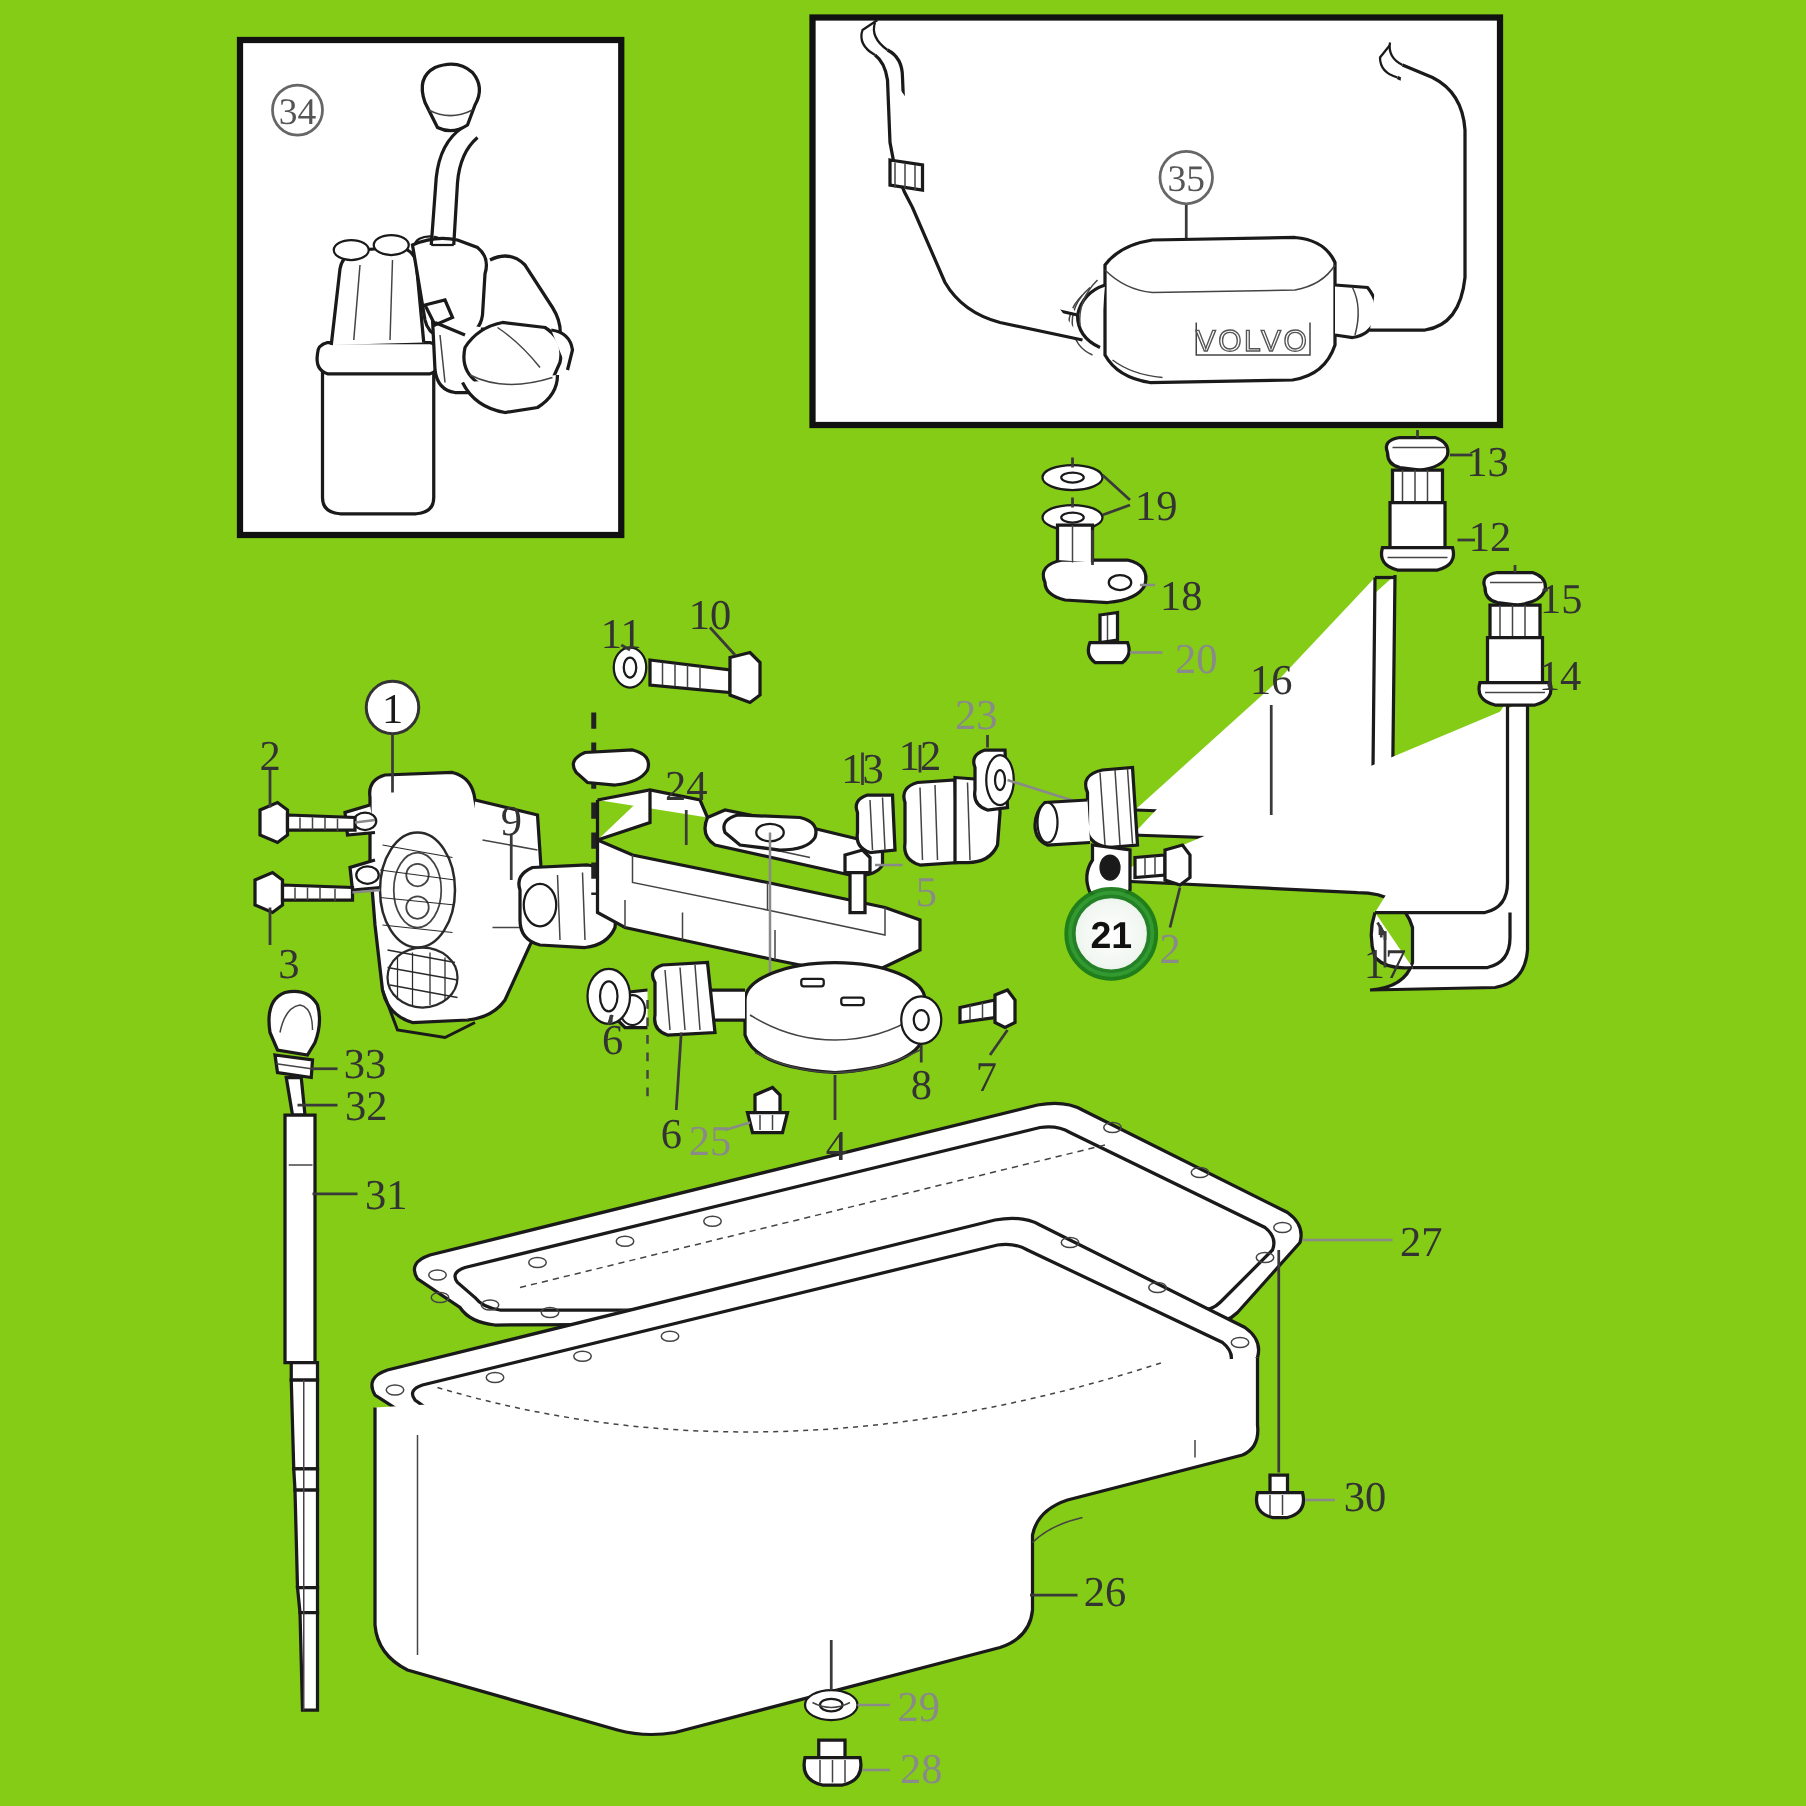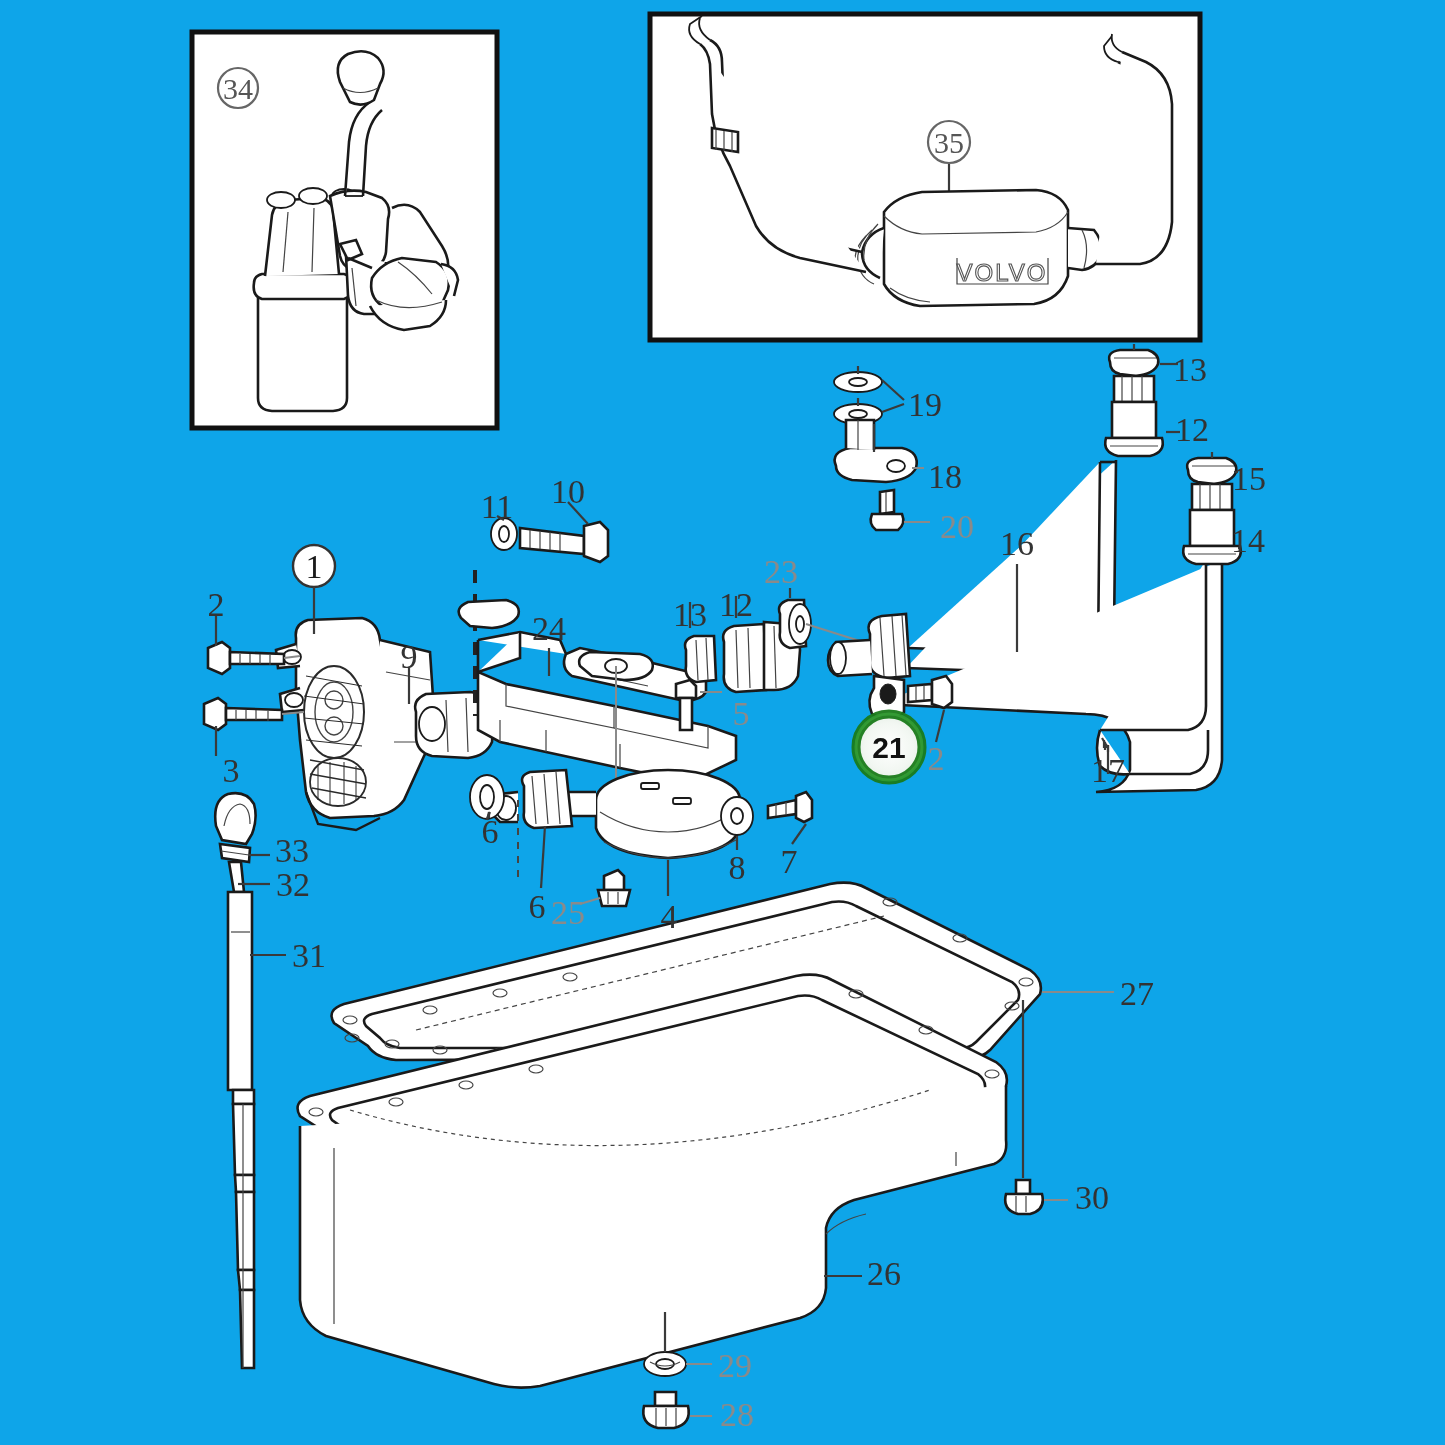--- a/index.html
+++ b/index.html
@@ -10,21 +10,21 @@
   body {
     width: 1445px;
     height: 1445px;
     font-family: "Liberation Sans", sans-serif;
     overflow: hidden;
   }
   #diagram-root {
     position: relative;
     width: 1445px;
     height: 1445px;
-    background: #0ea5e9;
+    background: #84cc16;
   }
   svg.layer {
     position: absolute;
     left: 0; top: 0;
     width: 1445px;
     height: 1445px;
   }
   .callout-text {
     font-family: "Liberation Serif", serif;
     font-size: 34px;

